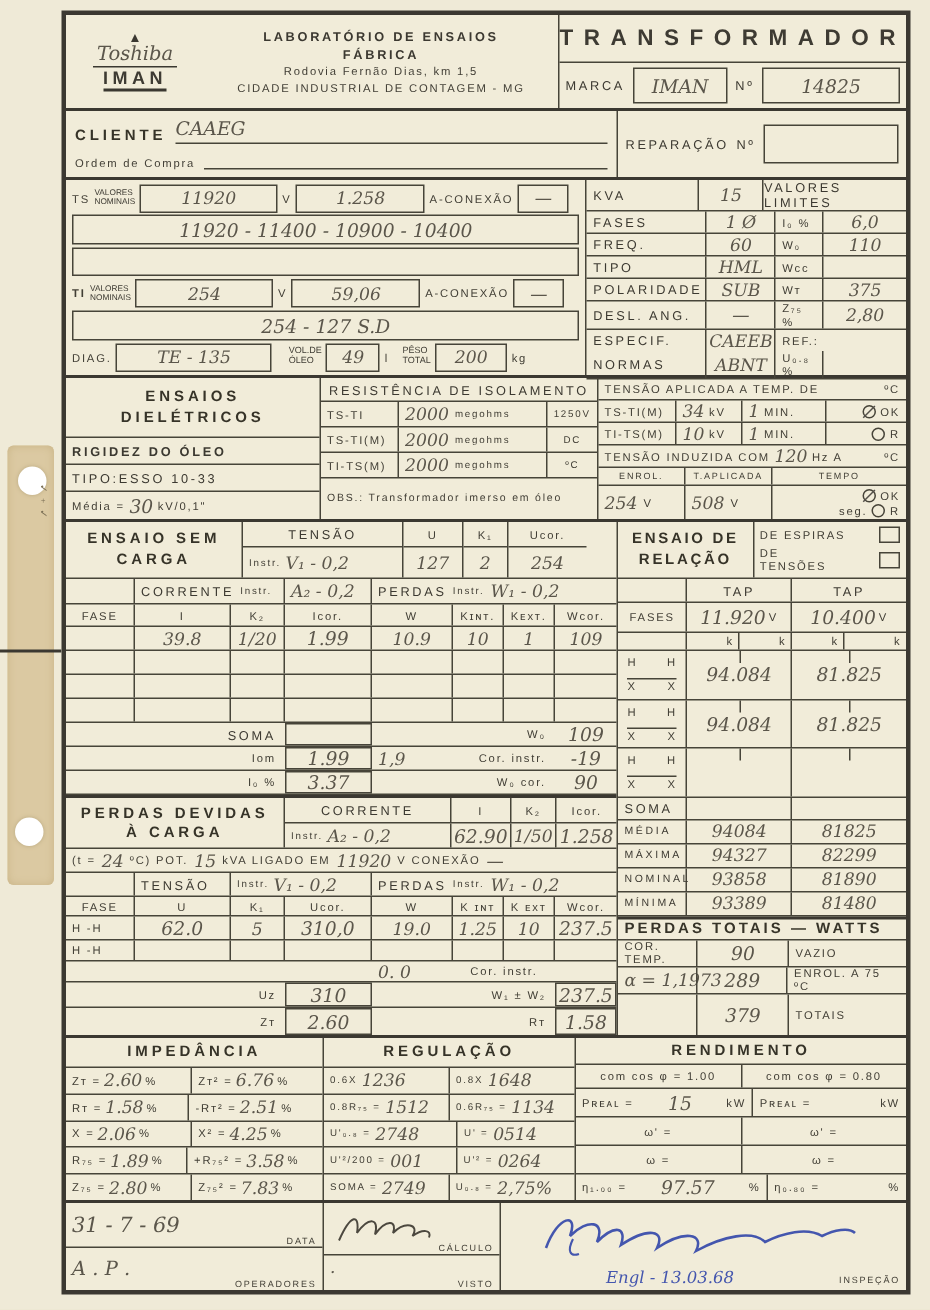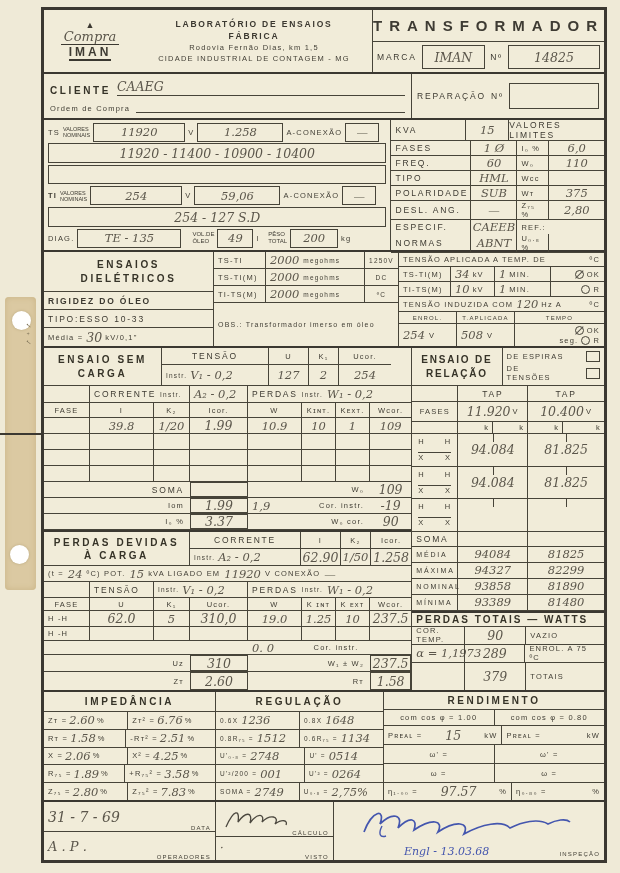--- a/index.html
+++ b/index.html
@@ -41,21 +41,21 @@
 <div class="hole" style="left:10px;top:545px"></div>
 <div class="scanline"></div>
 <div style="position:absolute;left:16px;top:330px;font-size:7px;color:#7a6f55;transform:rotate(90deg);letter-spacing:2px">✓﹢✓</div>
 
 <div class="form">
 
   <div class="r thk" style="height:64px">
     <div class="r c" style="width:330px">
       <div class="cc" style="width:92px;flex-direction:column">
         <div style="font-size:9px;line-height:7px;color:#3b3831">▲</div>
-        <div class="hw" style="font-size:13px;border-bottom:1px solid #3b3831;padding:0 3px">Compra</div>
+        <div class="hw" style="font-size:13px;border-bottom:1px solid #3b3831;padding:0 3px">Toshiba</div>
         <div style="font-weight:bold;font-size:12px;letter-spacing:3px;border-bottom:2px solid #3b3831">IMAN</div>
       </div>
       <div class="grow cc" style="flex-direction:column;gap:2px">
         <div class="lbl2" style="font-weight:bold">LABORATÓRIO DE ENSAIOS</div>
         <div class="lbl2" style="font-weight:bold">FÁBRICA</div>
         <div class="lbl">Rodovia Fernão Dias, km 1,5</div>
         <div class="lbl">CIDADE INDUSTRIAL DE CONTAGEM - MG</div>
       </div>
     </div>
     <div class="grow" style="display:flex;flex-direction:column">
@@ -234,20 +234,21 @@
       </div>
       <div class="bb vc pad lbl2" style="height:18px;font-weight:bold">RIGIDEZ DO ÓLEO</div>
       <div class="bb vc pad lbl2" style="height:18px">TIPO:ESSO 10-33</div>
       <div class="vc pad grow" style="gap:3px">
         <span class="lbl">Média =</span>
         <span class="hw hwb">30</span>
         <span class="lbl">kV/0,1"</span>
       </div>
     </div>
     <div class="c" style="width:185px;display:flex;flex-direction:column">
+      <div class="bb cc lbl2" style="height:16px">RESISTÊNCIA DE ISOLAMENTO</div>
       <div class="r bb" style="height:17px">
         <span class="c vc pad lbl" style="width:52px">TS-TI</span>
         <span class="vc grow pad">
             <span class="hw">2000</span>
             <span class="lbl" style="margin-left:4px;font-size:6.5px">megohms</span>
           </span>
         <span class="cc lbl" style="width:34px;border-left:1.5px solid #474439;font-size:6.5px">1250V</span>
       </div>
       <div class="r bb" style="height:17px">
         <span class="c vc pad lbl" style="width:52px">TS-TI(M)</span>

